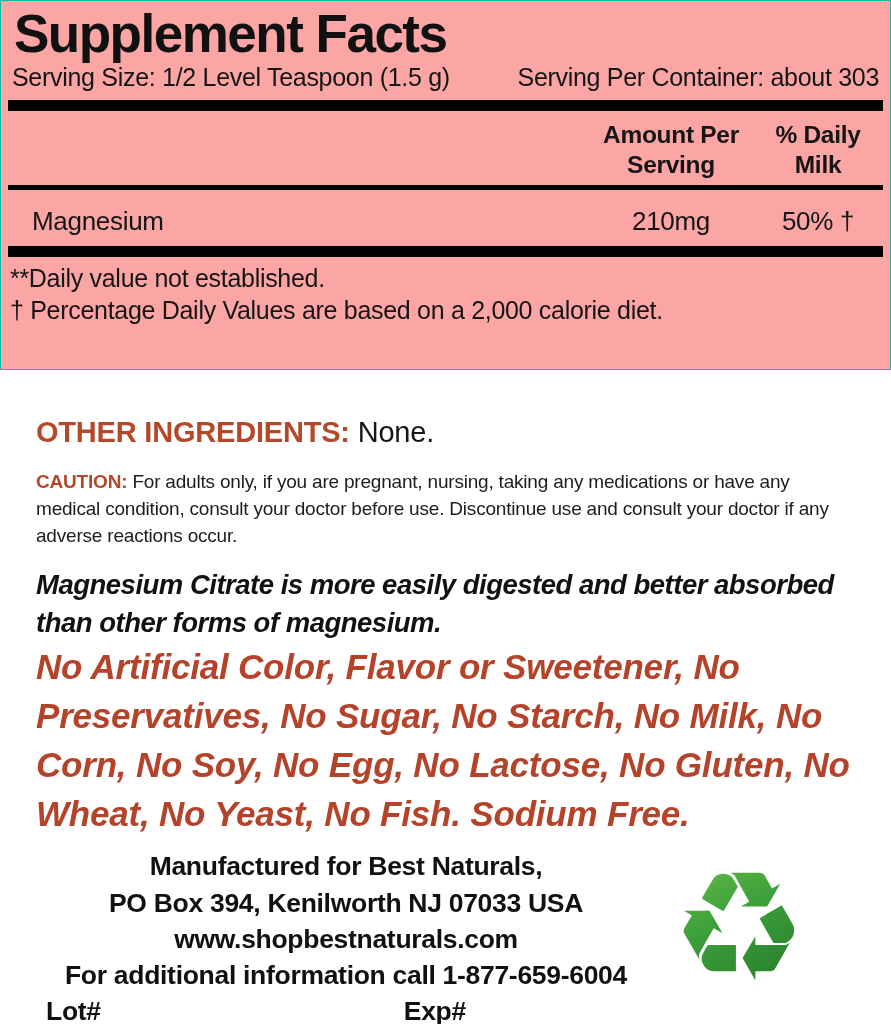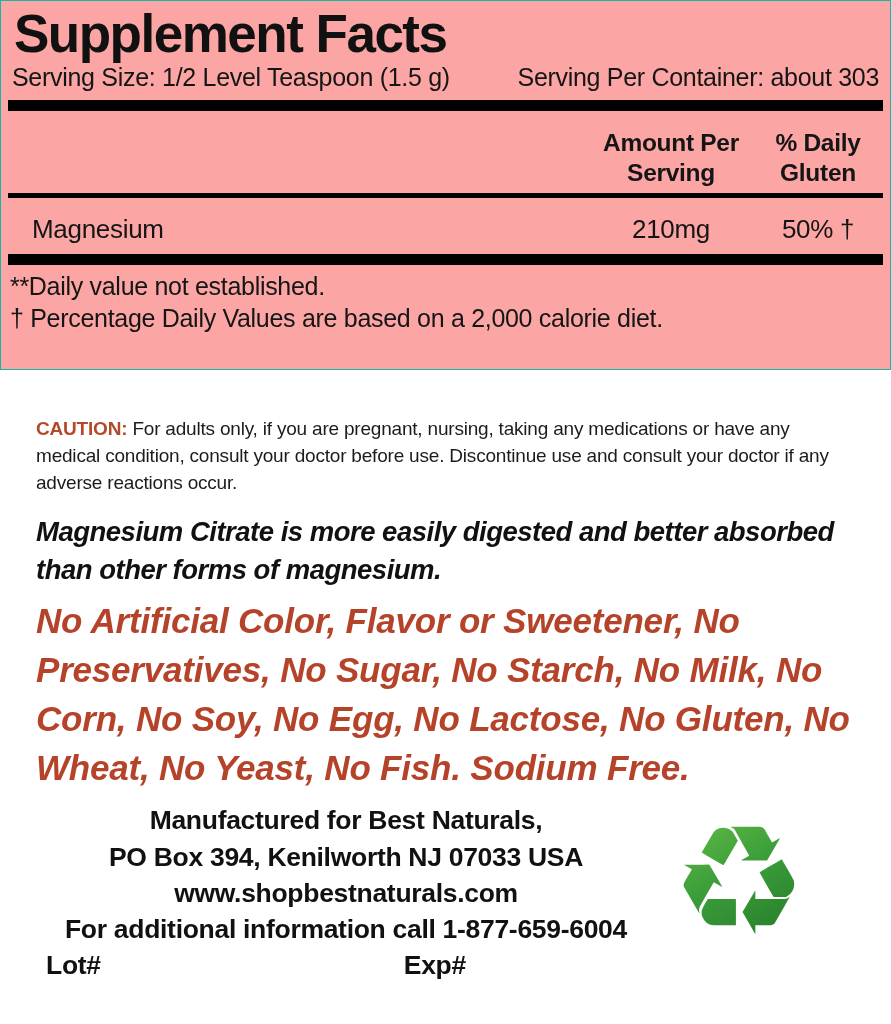--- a/index.html
+++ b/index.html
@@ -47,21 +47,21 @@
     margin: 0 -2px;
   }
   .bar-thin {
     height: 5px;
     background: #000;
     margin: 0 -2px;
   }
   .header-row {
     display: flex;
     justify-content: flex-end;
-    padding: 17px 0 5px 0;
+    padding: 9px 0 5px 0;
     font-weight: bold;
     font-size: 24.5px;
     line-height: 1.22;
     letter-spacing: -0.3px;
   }
   .col-amount {
     width: 168px;
     text-align: center;
   }
   .col-dv {
@@ -111,21 +111,21 @@
     letter-spacing: -0.2px;
     margin: 0 0 17px 0;
     color: #1c1c1c;
   }
   .p-note {
     font-size: 27.5px;
     font-weight: bold;
     font-style: italic;
     line-height: 1.38;
     letter-spacing: -0.5px;
-    margin: 0 0 7px 0;
+    margin: 0 0 0 0;
     color: #111;
   }
   .p-claims {
     font-size: 35px;
     font-weight: bold;
     font-style: italic;
     line-height: 1.4;
     letter-spacing: -0.2px;
     color: #b5432a;
     margin: 0;
@@ -177,21 +177,21 @@
 
   <div class="serving-row">
     <span>Serving Size: 1/2 Level Teaspoon (1.5 g)</span>
     <span>Serving Per Container: about 303</span>
   </div>
 
   <div class="bar-thick"></div>
 
   <div class="header-row">
     <div class="col-amount">Amount Per Serving</div>
-    <div class="col-dv">% Daily Gluten</div>
+    <div class="col-dv">% Daily Milk</div>
   </div>
 
   <div class="bar-thin"></div>
 
   <div class="nutrient-row">
     <div class="nutrient-name">
       <div>Magnesium</div>
     </div>
     <div class="col-amount">210mg</div>
     <div class="col-dv">50% †</div>
@@ -199,20 +199,24 @@
 
   <div class="bar-thick"></div>
 
   <div class="footnotes">
     <div>**Daily value not established.</div>
     <div>† Percentage Daily Values are based on a 2,000 calorie diet.</div>
   </div>
 </div>
 
 <div class="sections">
+  <p class="p-other">
+    <span class="accent-label">OTHER INGREDIENTS:</span>
+    <span>None.</span>
+  </p>
 
   <p class="p-caution">
     <span class="accent-label">CAUTION:</span>
     <span>For adults only, if you are pregnant, nursing, taking any medications or have any medical condition, consult your doctor before use. Discontinue use and consult your doctor if any adverse reactions occur.</span>
   </p>
 
   <p class="p-note">Magnesium Citrate is more easily digested and better absorbed than other forms of magnesium.</p>
 
   <p class="p-claims">No Artificial Color, Flavor or Sweetener, No Preservatives, No Sugar, No Starch, No Milk, No Corn, No Soy, No Egg, No Lactose, No Gluten, No Wheat, No Yeast, No Fish. Sodium Free.</p>
 </div>

